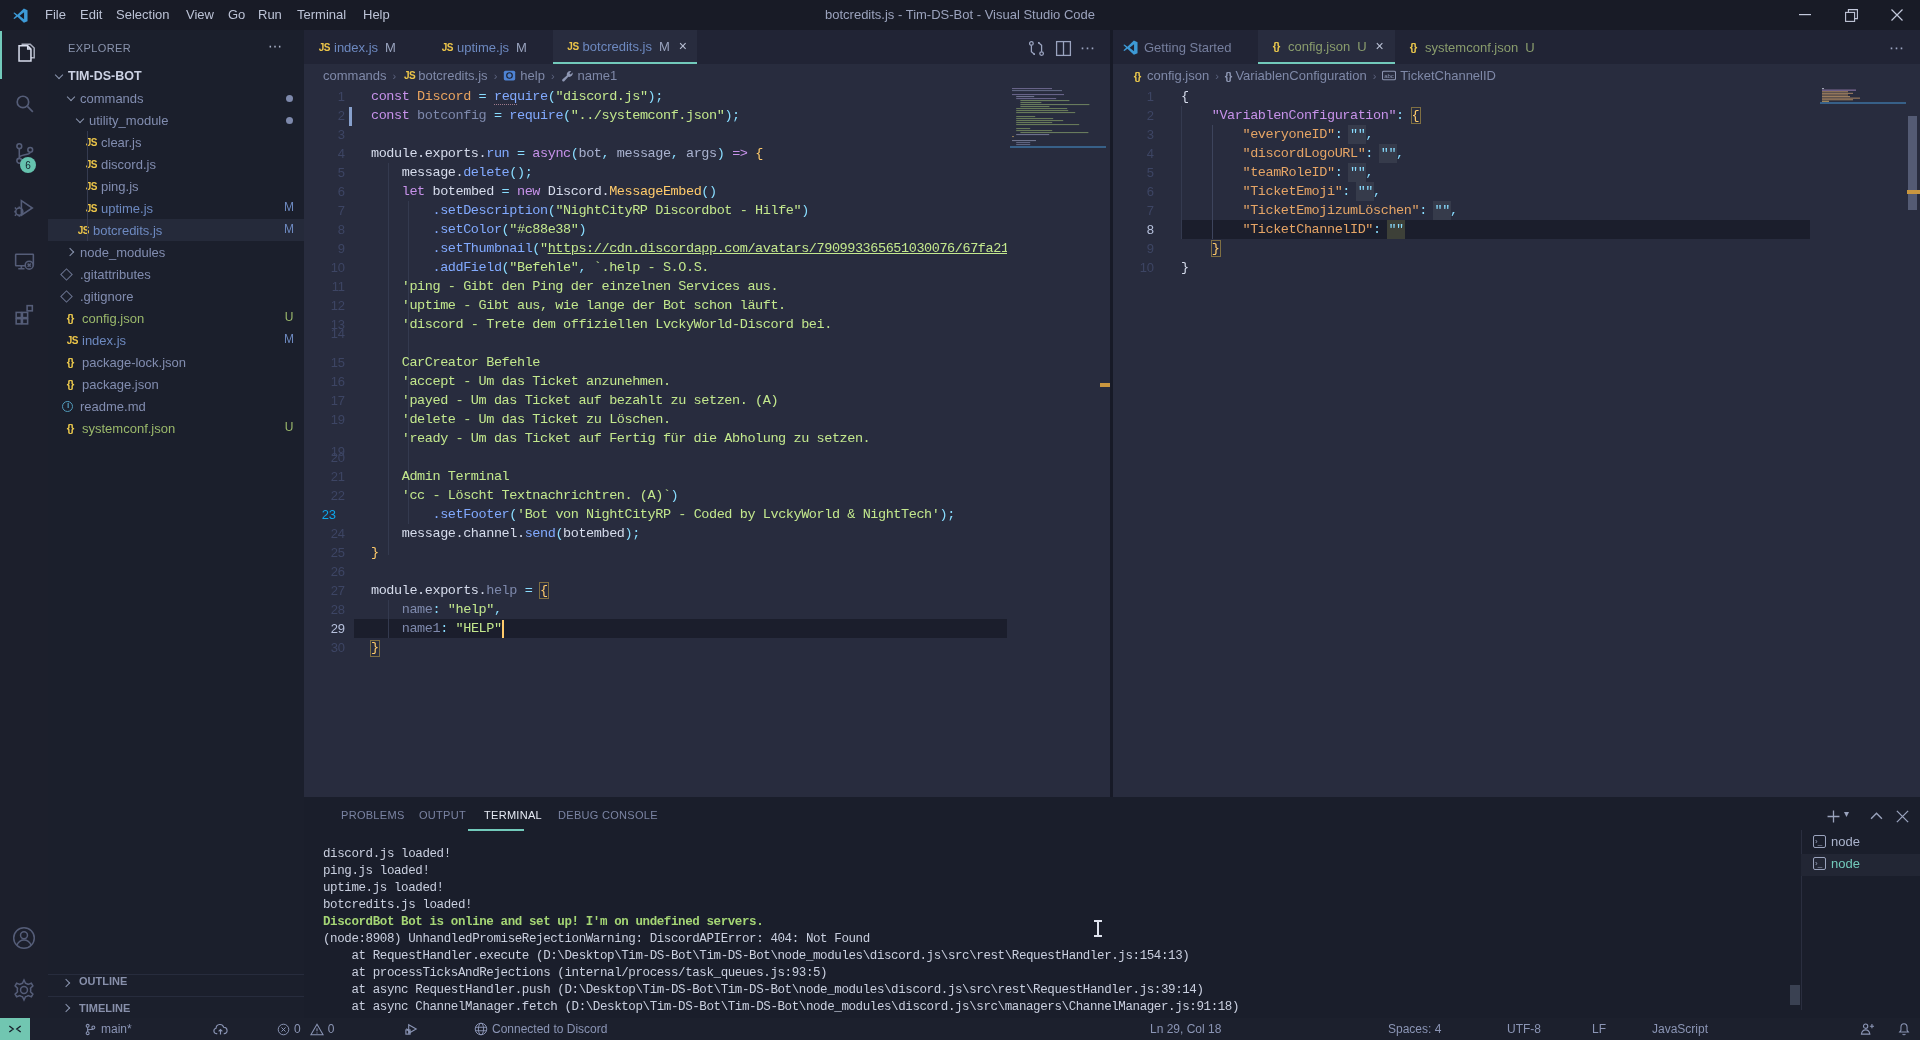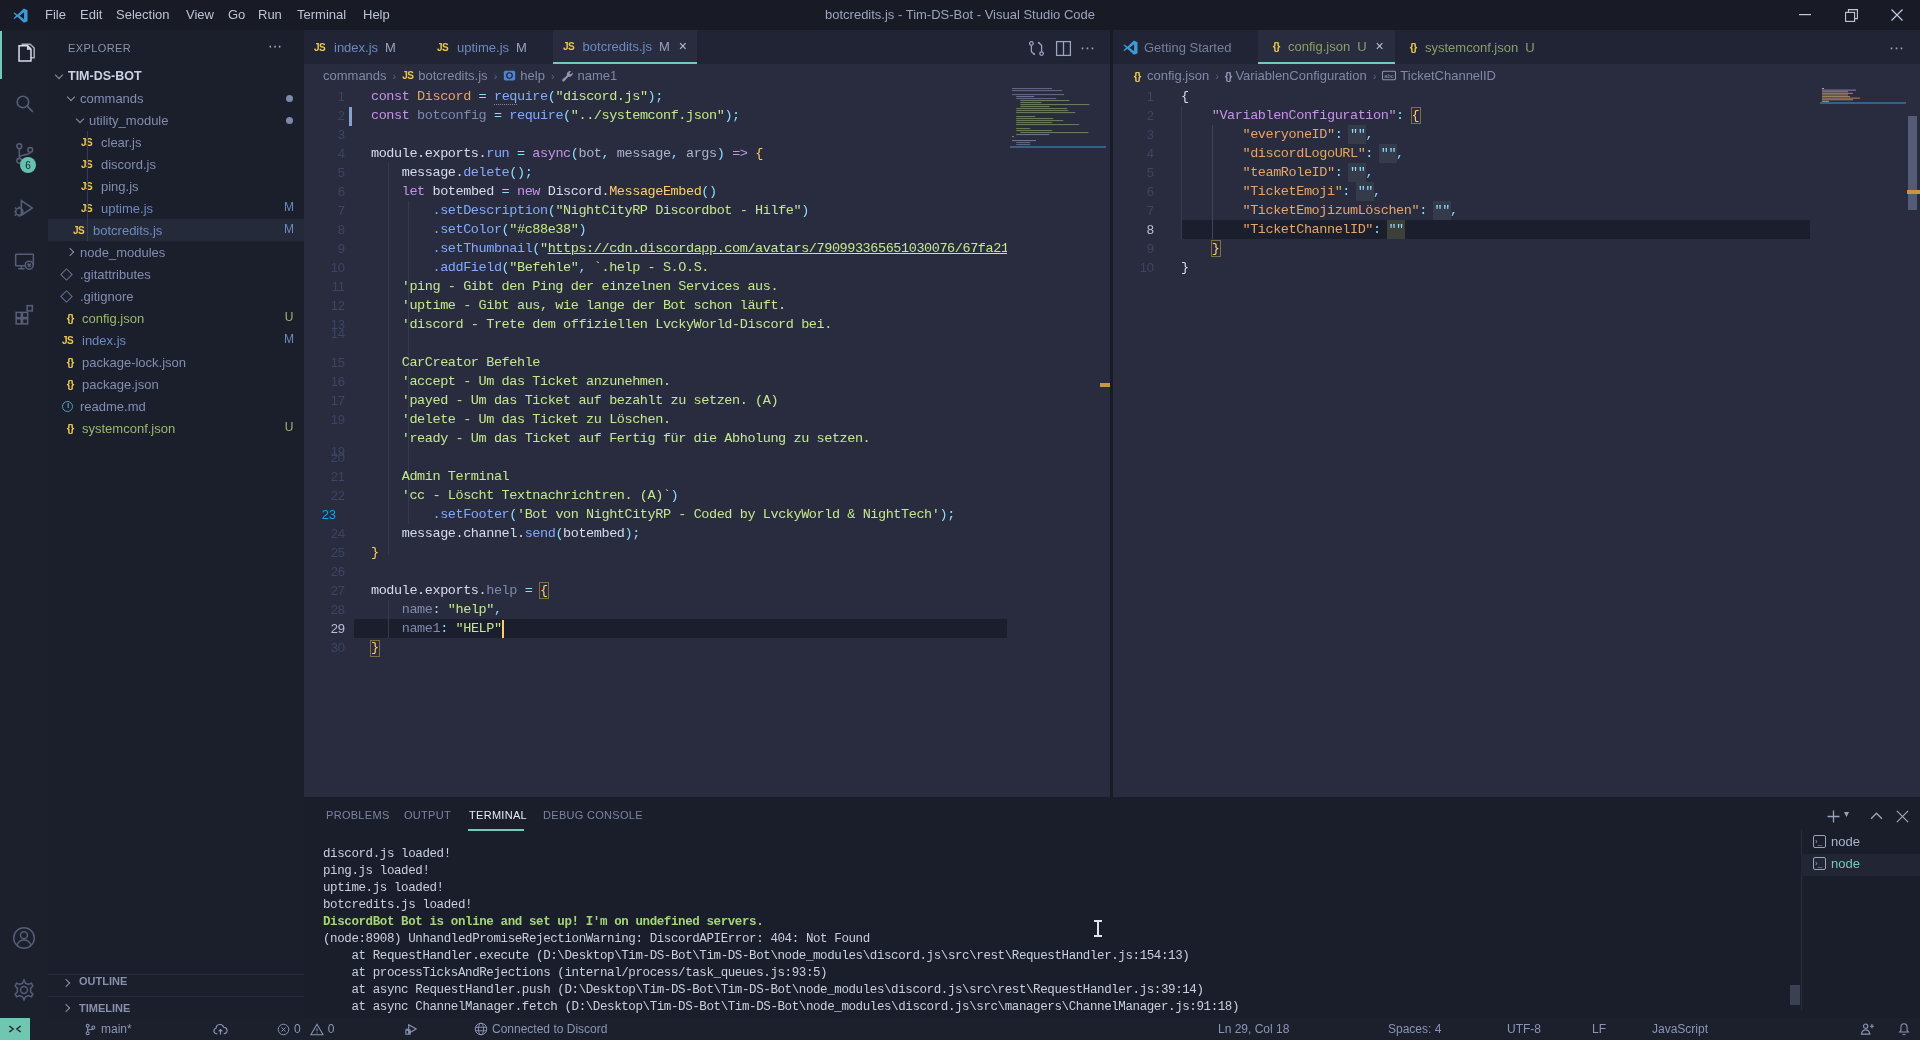--- a/index.html
+++ b/index.html
@@ -29,36 +29,36 @@
 #sidebar { position:absolute; left:48px; top:30px; width:256px; height:988px; background:#1b1f2c; }
 #sbheader { position:absolute; left:20px; top:12px; font-size:11px; color:#8a94ae; letter-spacing:0.4px; }
 .trow { position:absolute; left:0; width:256px; height:22px; font-size:13px; color:#828db0; display:flex; align-items:center; }
 .trow .badge { position:absolute; right:7px; top:3px; width:16px; text-align:center; font-size:12px; }
 .chev { display:inline-block; width:16px; position:relative; height:16px; }
 .chev:after { content:""; position:absolute; left:4px; top:4px; width:5px; height:5px; border-right:1.3px solid #8a94ae; border-bottom:1.3px solid #8a94ae; transform:rotate(45deg); }
 .chev.r:after { transform:rotate(-45deg); left:3px; top:5px; }
 .mod { color:#6d89c0; }
 .untr { color:#9ab86b; }
 .fold-dot { position:absolute; right:11px; top:8px; width:7px; height:7px; border-radius:50%; background:#7e89ac; }
-.jsic { display:inline-block; width:16px; margin-right:4px; font-size:10px; font-weight:bold; color:#ecc549; text-align:left; letter-spacing:-0.5px; }
+.jsic { display:inline-block; width:16px; margin-right:4px; font-size:10px; font-weight:bold; color:#ecc549; text-align:right; letter-spacing:-0.5px; }
 .brac { display:inline-block; width:16px; margin-right:4px; font-size:11px; font-weight:bold; color:#e8c64c; text-align:center; letter-spacing:-1px; }
 .gitic { display:inline-block; width:9px; height:9px; border:1.3px solid #6b7490; transform:rotate(45deg); margin-right:9px; margin-left:2px; }
 .mdic { display:inline-block; width:11px; height:11px; border:1.3px solid #519aba; border-radius:50%; margin-right:7px; position:relative; }
 .mdic:after { content:"i"; position:absolute; left:4px; top:-1.5px; font-size:8.5px; color:#519aba; font-weight:bold; }
 
 .tabstrip { position:absolute; top:30px; height:34px; background:#212435; }
 .tab { position:absolute; top:30px; height:34px; display:flex; align-items:center; font-size:13px; padding:0 10px; color:#6d89c0; }
 .tab.active { background:#282c3e; border-bottom:2px solid #72cabb; }
 .crumbs { position:absolute; top:64px; height:23px; font-size:13px; color:#7f89a8; display:flex; align-items:center; }
 .csep { color:#5d6581; padding:0 6px; font-size:11px; }
 .codeline { position:absolute; height:19px; line-height:19px; white-space:pre; font-size:13.5px; letter-spacing:-0.42px; }
 .gnum { position:absolute; height:19px; line-height:19px; font-size:13px; letter-spacing:-0.1px; text-align:right; }
 
 #panel { position:absolute; left:304px; top:797px; width:1616px; height:221px; background:#1a1e2b; }
-.ptab { position:absolute; top:12px; font-size:11px; color:#7b84a3; letter-spacing:0.3px; }
+.ptab { position:absolute; top:12px; font-size:11px; color:#7b84a3; letter-spacing:0.3px;margin-left:15px; }
 .tline { position:absolute; white-space:pre; font-size:12.5px; letter-spacing:-0.4px; height:17px; line-height:17px; color:#c9cfdf; font-family:"Liberation Mono",monospace; }
 
 #statusbar { position:absolute; left:0; top:1018px; width:1920px; height:22px; background:#1c202d; color:#8b95b5; font-size:12px; }
 .sitem { position:absolute; top:0; height:22px; display:flex; align-items:center; gap:4px; }
 </style>
 </head>
 <body>
 <div id="titlebar">
   <svg class="abs" style="left:13px;top:8px" width="15" height="15" viewBox="0 0 16 16">
       <path fill="#3d9ad6" d="M11.6 0.6 L4.7 7.1 L1.6 4.8 L0.4 5.4 L3.4 8.2 L0.4 11 L1.6 11.6 L4.7 9.3 L11.6 15.8 L15.5 14 L15.5 2.4 Z M11.8 4.4 L11.8 12 L7 8.2 Z"></path>
@@ -450,21 +450,21 @@
       </svg>
   </div>
   <div class="sitem" style="left:474px">
     <svg width="14" height="14" viewBox="0 0 16 16" fill="none" stroke="#8b95b5" stroke-width="1.1">
         <circle cx="8" cy="8" r="6.6"></circle>
         <ellipse cx="8" cy="8" rx="3" ry="6.6"></ellipse>
         <path d="M1.6 6 H14.4 M1.6 10 H14.4"></path>
       </svg>
     <span>Connected to Discord</span>
   </div>
-  <div class="sitem" style="left:1218px">
+  <div class="sitem" style="left:1150px">
       <span>Ln 29, Col 18</span>
     </div>
   <div class="sitem" style="left:1388px">
       <span>Spaces: 4</span>
     </div>
   <div class="sitem" style="left:1507px">
       <span>UTF-8</span>
     </div>
   <div class="sitem" style="left:1592px">
       <span>LF</span>

